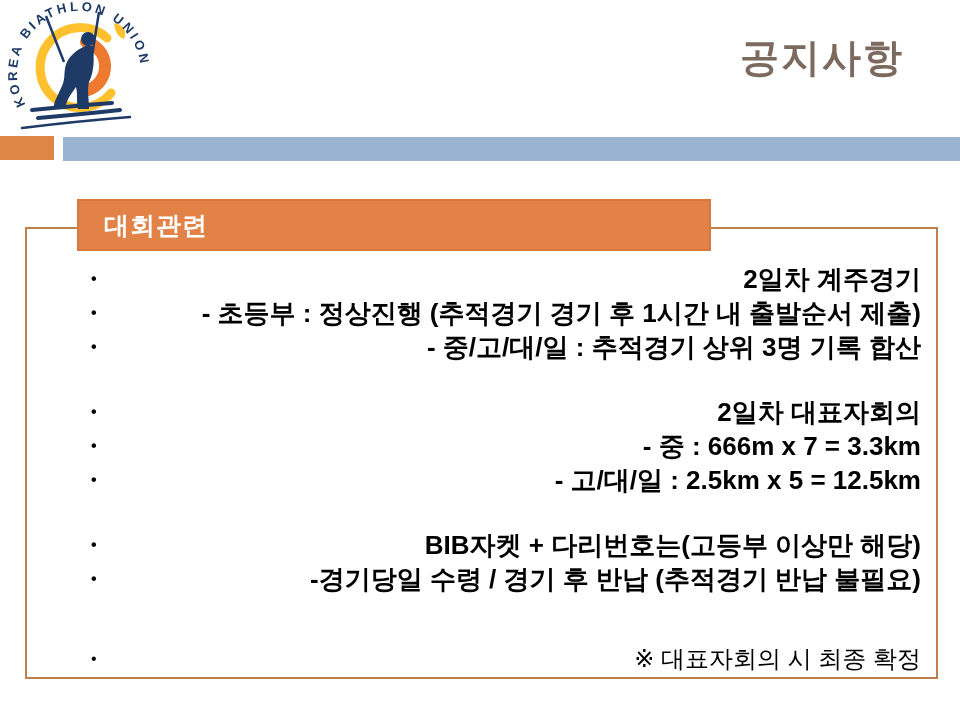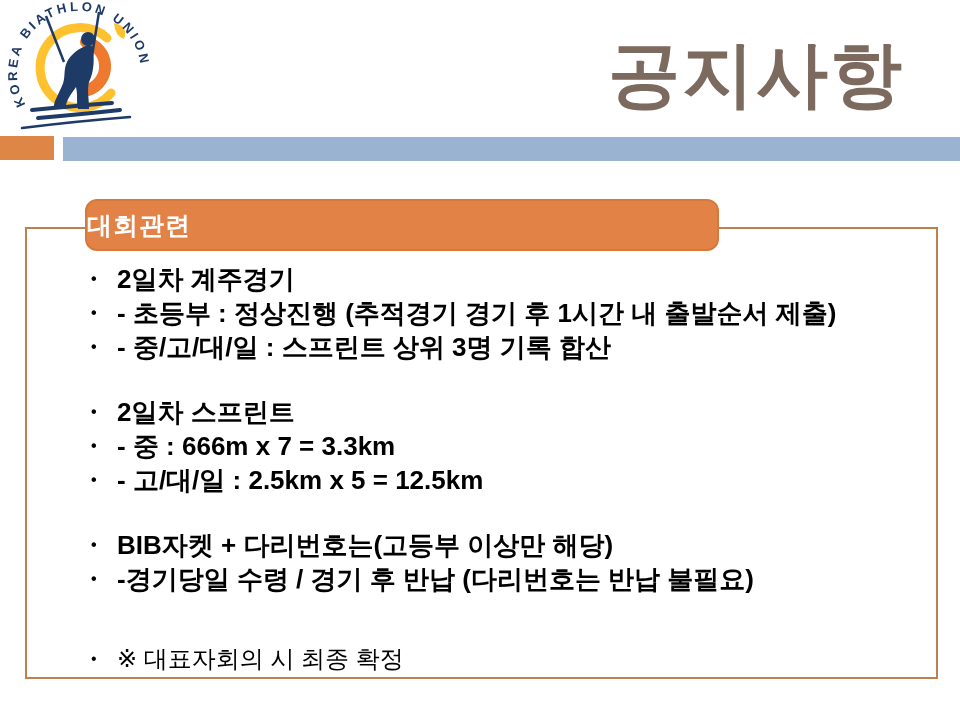--- a/index.html
+++ b/index.html
@@ -7,49 +7,49 @@
     width:960px;height:720px;background:#ffffff;
     font-family:"Liberation Sans","DejaVu Sans",sans-serif;
     position:relative;overflow:hidden;
   }
   .slide{position:absolute;inset:0;width:960px;height:720px;background:#ffffff;}
 
   
   .logo{position:absolute;left:4px;top:0;width:150px;height:138px;}
   .page-title{
     position:absolute;top:38px;right:56px;
-    font-size:72px;font-weight:bold;color:#7D6A5E;
+    font-size:39px;font-weight:bold;color:#7D6A5E;
     letter-spacing:2px;line-height:1;
   }
   .band-orange{position:absolute;left:0;top:136px;width:54px;height:24px;background:#DE8646;}
   .band-blue{position:absolute;left:63px;top:137px;width:897px;height:24px;background:#9AB3D0;}
 
   
   .content-box{
     position:absolute;left:25px;top:227px;width:913px;height:452px;
     border:2px solid #C0804D;box-sizing:border-box;background:#ffffff;
   }
   .section-tab{
     position:absolute;left:77px;top:199px;width:634px;height:52px;
-    background:#E28247;border:2px solid #D8793C;border-radius:12px;
+    background:#E28247;border:2px solid #D8793C;border-radius:0;
     box-sizing:border-box;display:flex;align-items:center;
-    z-index:2;margin-left:8px;
+    padding-left:25px;z-index:2;
   }
   .section-tab .tab-label{
     color:#ffffff;font-weight:bold;font-size:25px;letter-spacing:1px;
   }
 
   
   .bullet-list{
     position:absolute;left:91px;top:262px;width:830px;z-index:3;
   }
   .row{display:flex;align-items:flex-start;line-height:34px;
     font-size:26px;font-weight:bold;color:#000000;}
   .row .bullet{width:26px;flex:0 0 26px;font-size:16px;line-height:34px;}
-  .row .txt{flex:1;letter-spacing:0px;}
+  .row .txt{flex:1;letter-spacing:0px;text-align:right;}
   .row.regular{font-weight:normal;font-size:24px;}
   .gap-group{margin-top:31px;}
   .gap-large{margin-top:46px;}
 </style>
 </head>
 <body>
 
 <div class="slide">
 
   <svg class="logo" viewBox="0 0 150 138" xmlns="http://www.w3.org/2000/svg">
@@ -100,41 +100,41 @@
       <div class="row">
         <span class="bullet">•</span>
         <span class="txt">2일차 계주경기</span>
       </div>
       <div class="row">
         <span class="bullet">•</span>
         <span class="txt">- 초등부 : 정상진행 (추적경기 경기 후 1시간 내 출발순서 제출)</span>
       </div>
       <div class="row">
         <span class="bullet">•</span>
-        <span class="txt">- 중/고/대/일 : 스프린트 상위 3명 기록 합산</span>
+        <span class="txt">- 중/고/대/일 : 추적경기 상위 3명 기록 합산</span>
       </div>
       <div class="row gap-group">
         <span class="bullet">•</span>
-        <span class="txt">2일차 스프린트</span>
+        <span class="txt">2일차 대표자회의</span>
       </div>
       <div class="row">
         <span class="bullet">•</span>
         <span class="txt">- 중 : 666m x 7 = 3.3km</span>
       </div>
       <div class="row">
         <span class="bullet">•</span>
         <span class="txt">- 고/대/일 : 2.5km x 5 = 12.5km</span>
       </div>
       <div class="row gap-group">
         <span class="bullet">•</span>
         <span class="txt">BIB자켓 + 다리번호는(고등부 이상만 해당)</span>
       </div>
       <div class="row">
         <span class="bullet">•</span>
-        <span class="txt">-경기당일 수령 / 경기 후 반납 (다리번호는 반납 불필요)</span>
+        <span class="txt">-경기당일 수령 / 경기 후 반납 (추적경기 반납 불필요)</span>
       </div>
       <div class="row regular gap-large">
         <span class="bullet">•</span>
         <span class="txt">※ 대표자회의 시 최종 확정</span>
       </div>
     </div>
 
 </div>
 
 </body></html>

